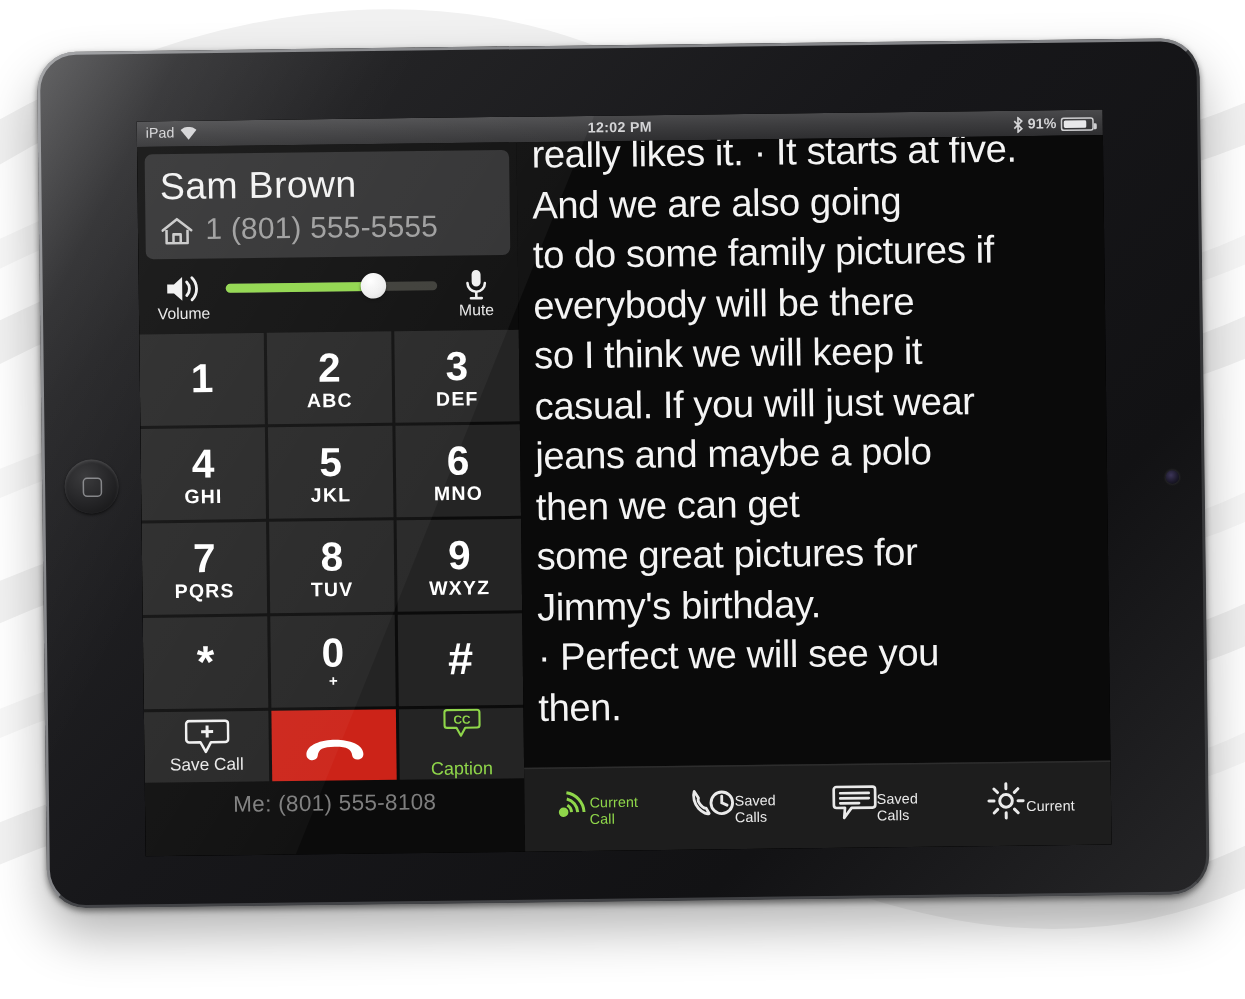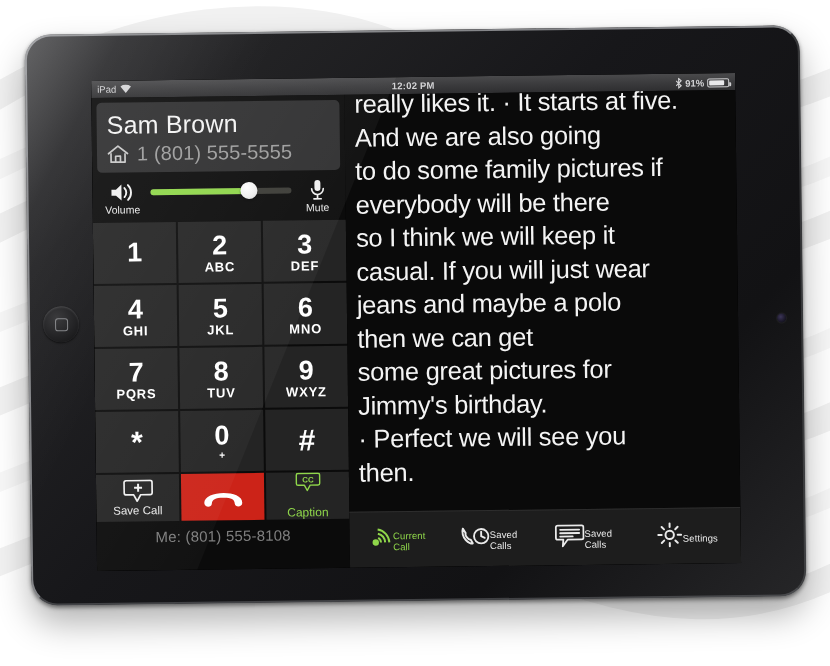--- a/index.html
+++ b/index.html
@@ -416,21 +416,21 @@
                   <line x1="13" y1="1.6" x2="13" y2="5"></line>
                   <line x1="13" y1="21" x2="13" y2="24.4"></line>
                   <line x1="1.6" y1="13" x2="5" y2="13"></line>
                   <line x1="21" y1="13" x2="24.4" y2="13"></line>
                   <line x1="5" y1="5" x2="7.4" y2="7.4"></line>
                   <line x1="18.6" y1="18.6" x2="21" y2="21"></line>
                   <line x1="21" y1="5" x2="18.6" y2="7.4"></line>
                   <line x1="7.4" y1="18.6" x2="5" y2="21"></line>
                 </g>
               </svg></span>
-            <span class="tab-label">Settings</span>
+            <span class="tab-label">Current</span>
           </div>
         </div>
     </div>
 
     <svg id="screen-glare" viewBox="0 0 644 490" preserveAspectRatio="none">
       <defs>
         <linearGradient id="glareGrad" x1="0" y1="0" x2="1" y2="1">
           <stop offset="0%" stop-color="#ffffff" stop-opacity="0.085"></stop>
           <stop offset="60%" stop-color="#ffffff" stop-opacity="0.035"></stop>
           <stop offset="100%" stop-color="#ffffff" stop-opacity="0.0"></stop>

